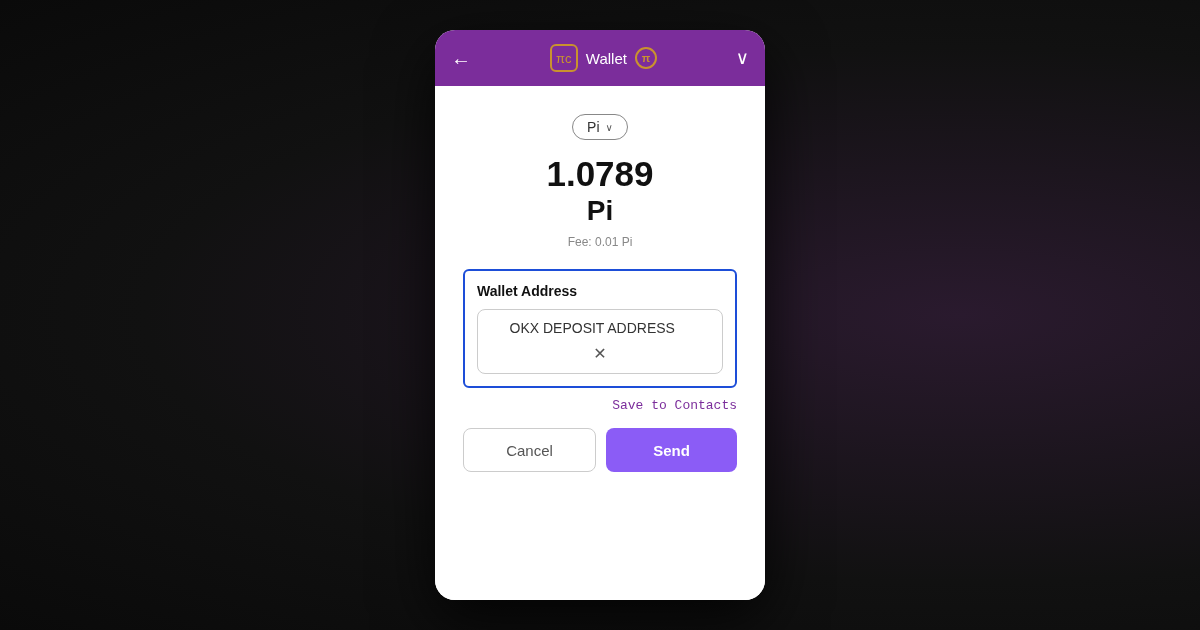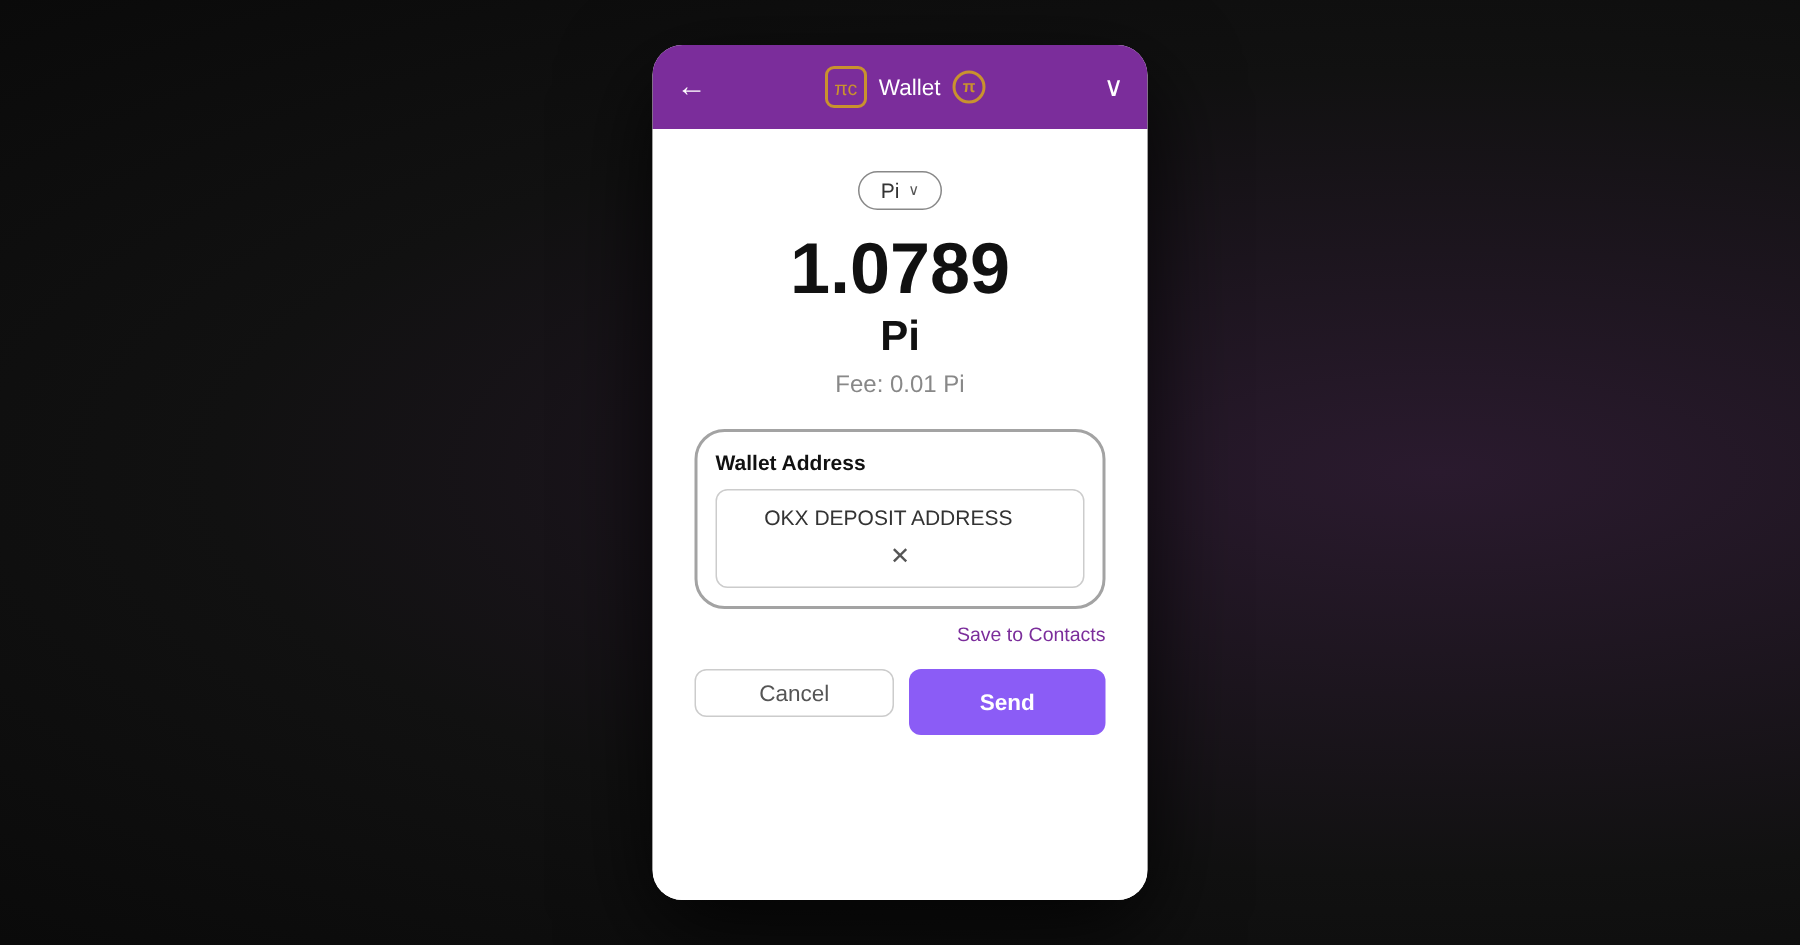--- a/index.html
+++ b/index.html
@@ -127,44 +127,44 @@
       color: #555;
     }
 
     
     .balance-section {
       text-align: center;
       margin-bottom: 8px;
     }
 
     .balance-amount {
-      font-size: 48px;
+      font-size: 35px;
       font-weight: 700;
       color: #111;
       line-height: 1;
       margin-bottom: 4px;
     }
 
     .balance-currency {
       font-size: 28px;
       font-weight: 600;
       color: #111;
       margin-bottom: 8px;
     }
 
     .fee-text {
-      font-size: 16px;
+      font-size: 12px;
       color: #888;
       margin-bottom: 20px;
     }
 
     
     .wallet-address-section {
-      border: 2px solid #a3a3a3;
-      border-radius: 20px;
+      border: 2px solid #1d4ed8;
+      border-radius: 6px;
       padding: 12px;
       margin-bottom: 8px;
     }
 
     .wallet-address-label {
       font-size: 14px;
       font-weight: 600;
       color: #111;
       margin-bottom: 10px;
     }
@@ -193,20 +193,21 @@
     .clear-icon {
       color: #555;
       font-size: 16px;
       cursor: pointer;
     }
 
     
     .save-contacts-row {
       text-align: right;
       margin-bottom: 14px;
+      font-family: Liberation Mono, monospace;
     }
 
     .save-contacts-link {
       color: #7b2d9b;
       font-size: 13px;
       text-decoration: none;
       cursor: pointer;
     }
 
     
@@ -238,21 +239,21 @@
     }
 
     
     .send-btn-row {
       display: flex;
       gap: 10px;
     }
 
     .cancel-btn {
       flex: 1;
-      height: 32px;
+      height: 44px;
       border: 1.5px solid #ccc;
       border-radius: 8px;
       background: #fff;
       font-size: 15px;
       color: #555;
       cursor: pointer;
     }
 
     .send-btn {
       flex: 1;

